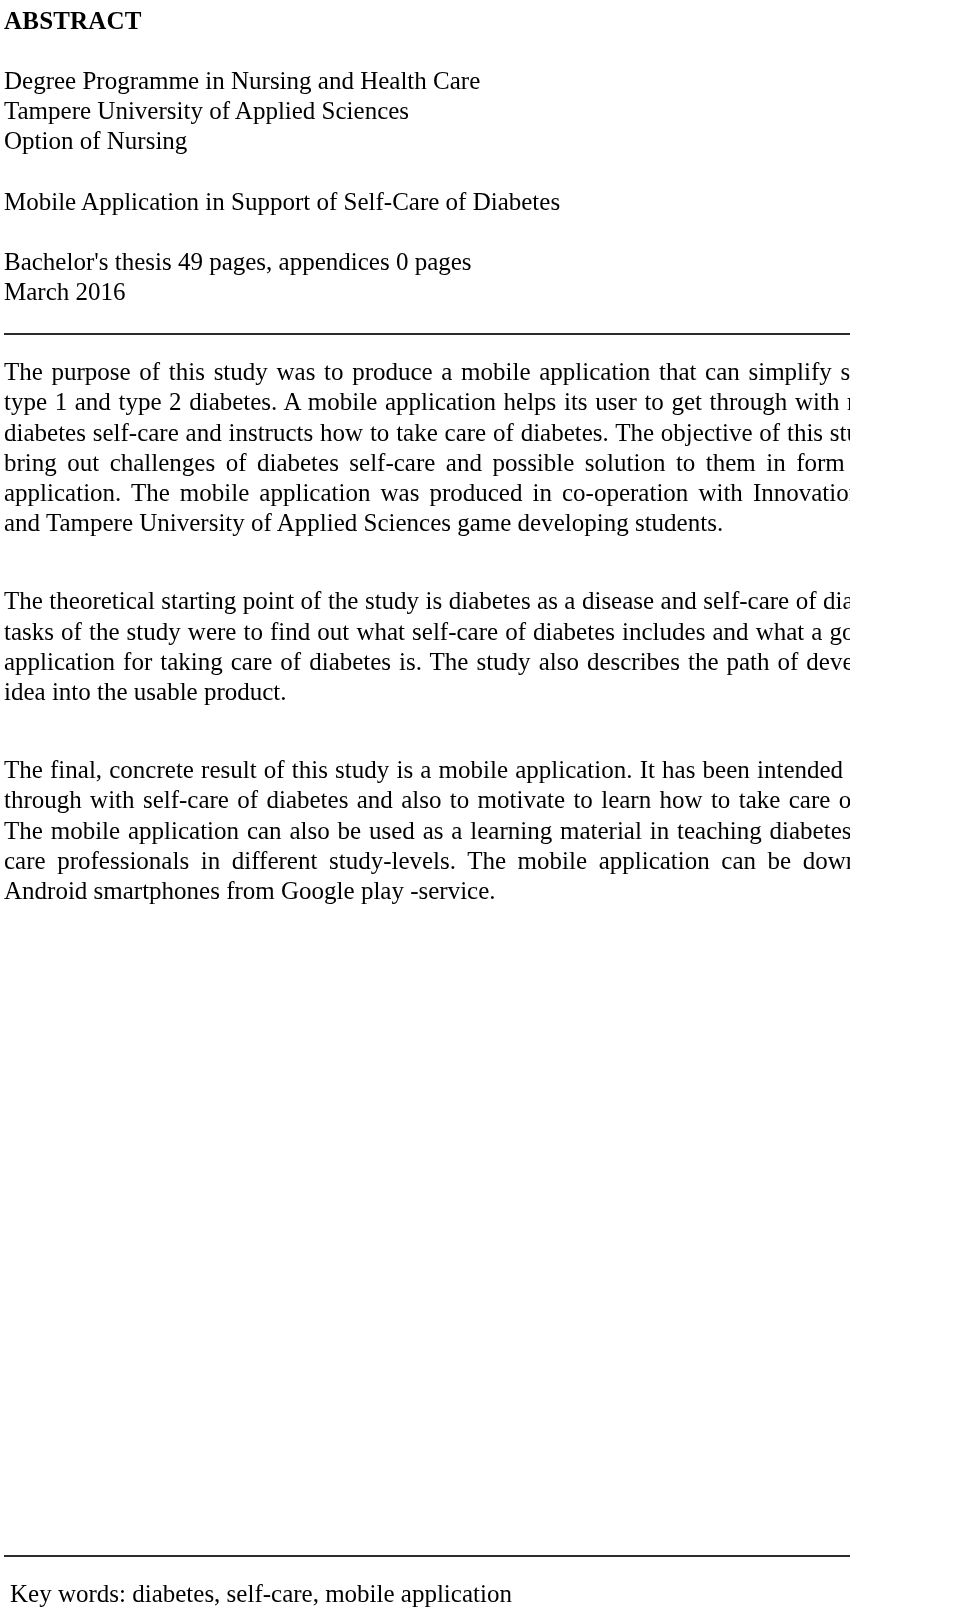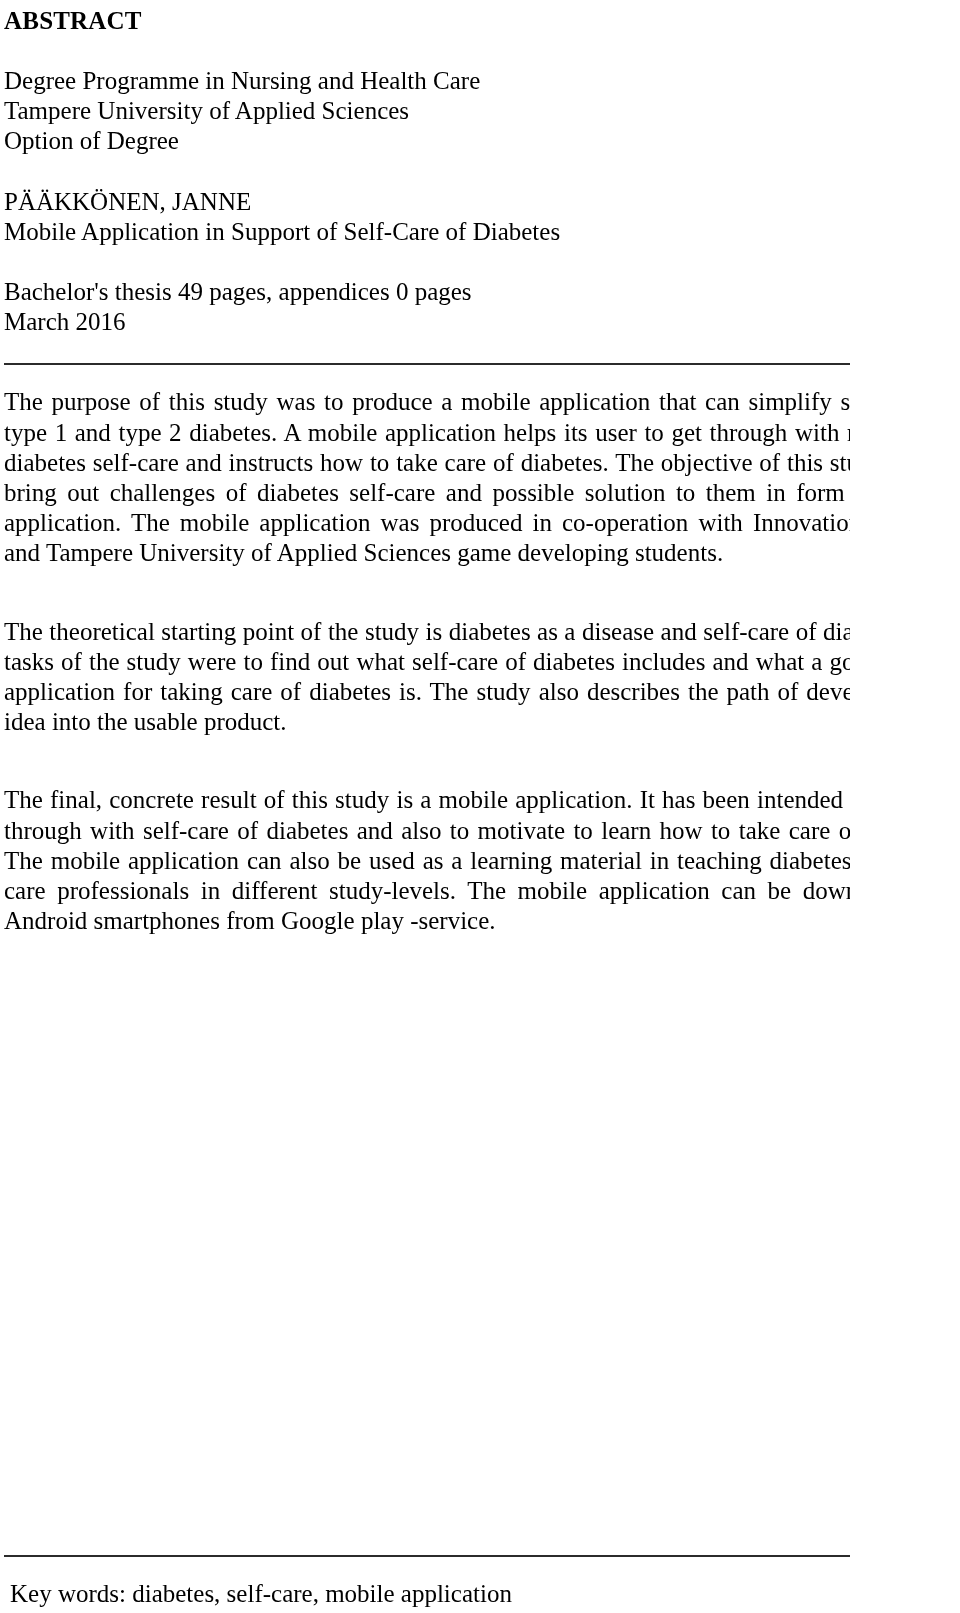--- a/index.html
+++ b/index.html
@@ -91,25 +91,24 @@
 
 <div class="page">
 
   <div class="content">
 
     <h1 class="abstract-heading">ABSTRACT</h1>
 
     <div class="institution-block">
       <p class="block">Degree Programme in Nursing and Health Care</p>
       <p class="block">Tampere University of Applied Sciences</p>
-      <p class="block">Option of Degree</p>
+      <p class="block">Option of Nursing</p>
     </div>
 
     <div class="author-block">
-      <p class="block">PÄÄKKÖNEN, JANNE</p>
       <p class="block">Mobile Application in Support of Self-Care of Diabetes</p>
     </div>
 
     <div class="thesis-block">
       <p class="block">Bachelor's thesis 49 pages, appendices 0 pages</p>
       <p class="block">March 2016</p>
     </div>
 
     <hr class="rule rule-top">
 

